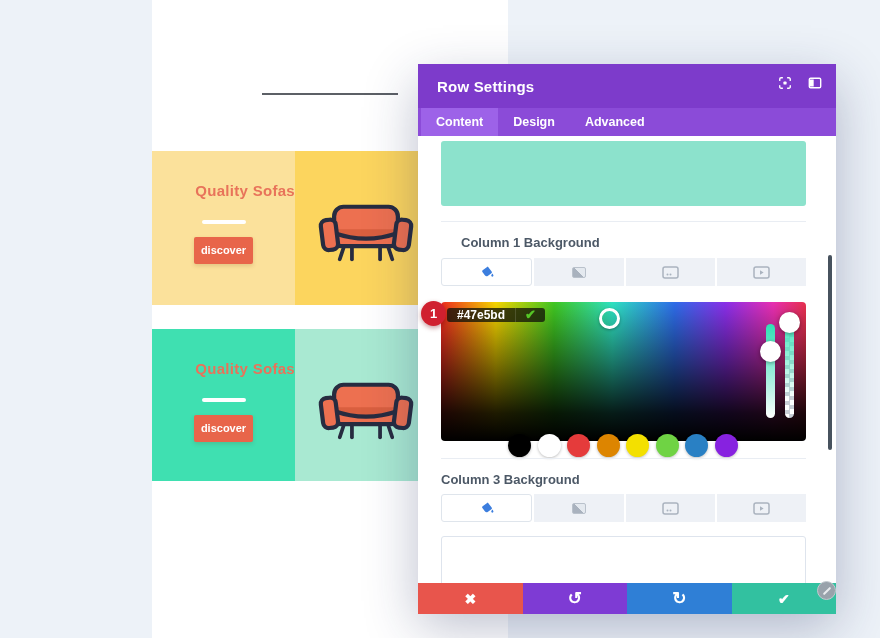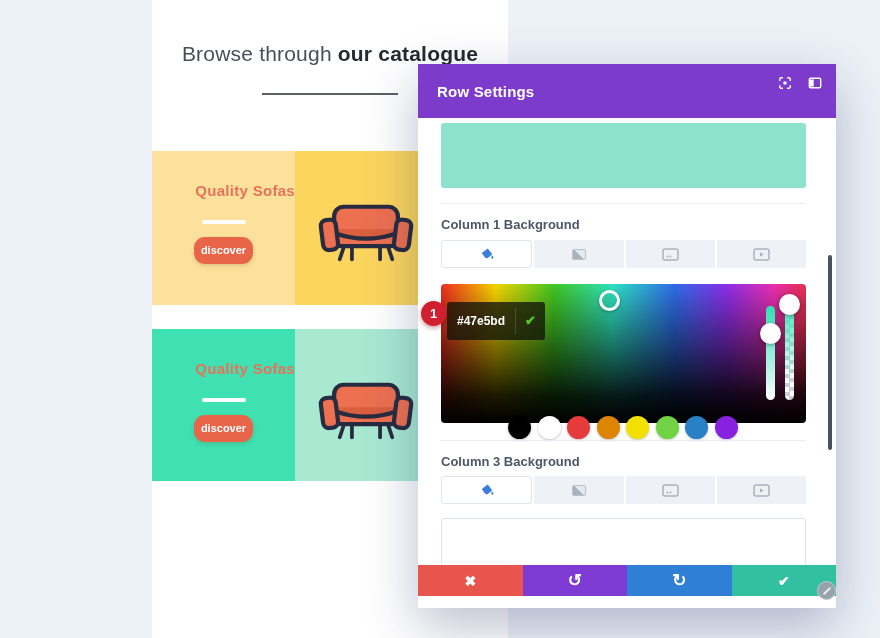--- a/index.html
+++ b/index.html
@@ -15,55 +15,55 @@
   .heading-divider { position:absolute; left:110px; top:93px; width:136px; height:2px; background:#5c6066; }
 
   .card { position:absolute; left:152px; width:286px; display:flex; }
   .card1 { top:151px; height:154px; }
   .card2 { top:329px; height:152px; }
   .card-left { position:relative; width:143px; height:100%; }
   .card-right { position:relative; width:143px; height:100%; }
   .card-title { position:absolute; top:31px; width:100%; text-align:right;
                 font-size:15px; font-weight:700; color:#e8735a; letter-spacing:.3px; }
   .card-line { position:absolute; top:69px; left:50px; width:44px; height:4px; border-radius:2px; background:#ffffff; }
-  .card-btn { position:absolute; top:86px; left:42px; width:59px; height:27px; border-radius:11px;
+  .card-btn { position:absolute; top:86px; left:42px; width:59px; height:27px; border-radius:2px;
               background:#e8654a; color:#fff; font-size:11px; font-weight:700; text-align:center;
               line-height:27px; box-shadow:0 2px 4px rgba(120,60,20,.18); }
   .sofa { position:absolute; left:23px; top:52px; }
 
   
   .modal { position:absolute; left:418px; top:64px; width:418px; height:544px; background:#ffffff;
            box-shadow:0 18px 50px rgba(30,40,90,.30); z-index:10; }
-  .m-header { position:relative; height:54px; background:#7d3bcb; display:flex; align-items:center; }
+  .m-header { position:relative; height:44px; background:#7d3bcb; display:flex; align-items:center; }
   .m-title { color:#ffffff; font-size:15px; font-weight:700; margin-left:19px; letter-spacing:.2px; }
   .m-header-icons { position:absolute; right:14px; top:0; height:38px; display:flex; align-items:center; gap:16px; }
   .m-tabbar { height:28px; background:#8b4bd8; display:flex; padding-left:3px; }
   .m-tab { color:#ffffff; font-size:12.5px; font-weight:700; line-height:28px; padding:0 15px; }
   .m-tab.active { background:#9d62e8; }
   .m-content { position:relative; height:447px; background:#ffffff; overflow:hidden; }
 
   .preview-block { position:absolute; left:23px; top:5px; width:365px; height:65px; border-radius:3px; }
   .divider { position:absolute; left:23px; width:365px; height:1px; background:#e9edf3; }
   .d1 { top:85px; } .d2 { top:322px; }
   .group-label { position:absolute; left:23px; font-size:13px; font-weight:700; color:#4c5866; }
-  .gl1 { top:99px; } .gl2 { top:336px; }
+  .gl1 { top:99px;margin-left:20px; } .gl2 { top:336px; }
 
   .bg-tabs { position:absolute; left:23px; width:365px; height:28px; display:flex; gap:2px; }
   .bt1 { top:122px; } .bt2 { top:358px; }
   .bg-tab { flex:1; background:#eef1f6; display:flex; align-items:center; justify-content:center; }
   .bg-tab.active { background:#ffffff; border:1px solid #dfe5ec; border-radius:3px; }
   .grad-glyph { width:14px; height:11px; border-radius:2px; border:1px solid #b9c1cb;
                 background:linear-gradient(45deg,#a9b2be 50%,#e4e9ef 50%); }
 
   
   .picker { position:absolute; left:23px; top:166px; width:365px; height:139px; border-radius:4px;
             background:
               linear-gradient(to bottom, rgba(0,0,0,0) 0%, rgba(0,0,0,.45) 42%, rgba(0,0,0,.88) 80%, #000 100%),
               linear-gradient(to right, #ee2b1f 0%, #f5d500 15%, #3fc622 31%, #2fe1c1 47%, #2e6ce8 64%, #8a2fe8 78%, #e82fb1 91%, #e8304e 100%); }
-  .hex-chip { position:absolute; left:6px; top:18px; height:38px; display:flex; align-items:center;
+  .hex-chip { position:absolute; left:6px; top:6px; height:14px; display:flex; align-items:center;
               background:rgba(18,20,10,.78); border-radius:3px; overflow:hidden; }
   .hex-text { color:#ffffff; font-size:12px; font-weight:700; padding:0 10px; font-family:"Liberation Sans",sans-serif; }
   .hex-ok { width:30px; height:26px; border-left:1px solid rgba(255,255,255,.14); color:#55c626;
             font-size:13px; font-weight:700; text-align:center; line-height:26px; }
   .ring { position:absolute; left:158px; top:6px; width:21px; height:21px; border:3.5px solid #ffffff;
           border-radius:50%; box-shadow:0 1px 3px rgba(0,0,0,.35); }
   .slider-track { position:absolute; top:22px; width:9px; height:94px; border-radius:5px; }
   .st-hue { left:325px; background:linear-gradient(to bottom,#2fe0b4 0%, #bdf3e6 70%, #ffffff 100%); }
   .st-op  { left:344px;
             background-image:linear-gradient(to bottom,#47e5bd 0%, rgba(71,229,189,0) 80%),
@@ -93,23 +93,20 @@
                    background:#99a2ab; border:1px solid #c3c9cf; z-index:60; }
   .resize-handle:after { content:""; position:absolute; left:4px; top:8px; width:10px; height:2px;
                          background:#e8ebee; border-radius:1px; transform:rotate(-45deg); }
 </style>
 </head>
 <body>
 
 <div class="stage">
 
   <div class="white-col">
-    <div class="heading"><span>Browse through</span>
-      <b>our catalogue</b>
-    </div>
     <div class="heading-divider"></div>
   </div>
 
   <div class="card card1">
     <div class="card-left" style="background: rgb(251, 225, 155);">
       <div class="card-title">Quality Sofas</div>
       <div class="card-line"></div>
       <div class="card-btn">discover</div>
     </div>
     <div class="card-right" style="background: rgb(252, 213, 94);">
@@ -167,20 +164,25 @@
             <path d="M5 14H3.5A1.5 1.5 0 0 1 2 12.5V11"></path>
           <rect x="6.2" y="6.2" width="3.6" height="3.6" rx="1" fill="#ffffff" stroke="none"></rect>
         </svg>
         <svg width="14" height="14" viewBox="0 0 16 16">
           <rect x="1.5" y="2.5" width="13" height="11" rx="1.5" fill="none" stroke="#ffffff" stroke-width="1.6"></rect>
           <path d="M3 4 h3.5 v8 H3 a1 1 0 0 1 -1-1 V5 a1 1 0 0 1 1-1 z" fill="#ffffff"></path>
         </svg>
       </div>
     </div>
 
+    <div class="m-tabbar">
+      <div class="m-tab active">Content</div>
+      <div class="m-tab">Design</div>
+      <div class="m-tab">Advanced</div>
+    </div>
 
     <div class="m-content">
       <div class="preview-block" style="background: rgb(140, 226, 204);"></div>
       <div class="divider d1"></div>
 
       <div class="group-label gl1">Column 1 Background</div>
       <div class="bg-tabs bt1">
         <div class="bg-tab active">
           <svg width="16" height="16" viewBox="0 0 24 24">
             <g transform="rotate(8 12 12)" fill="#3c7ede">

